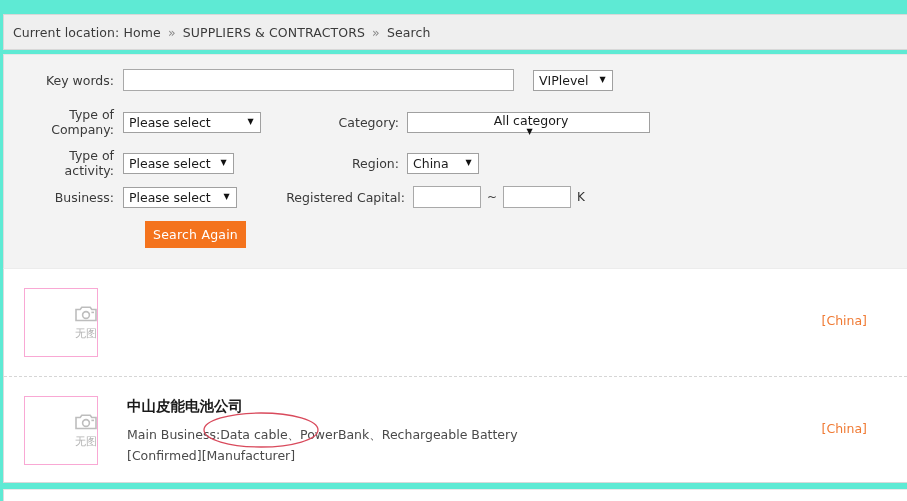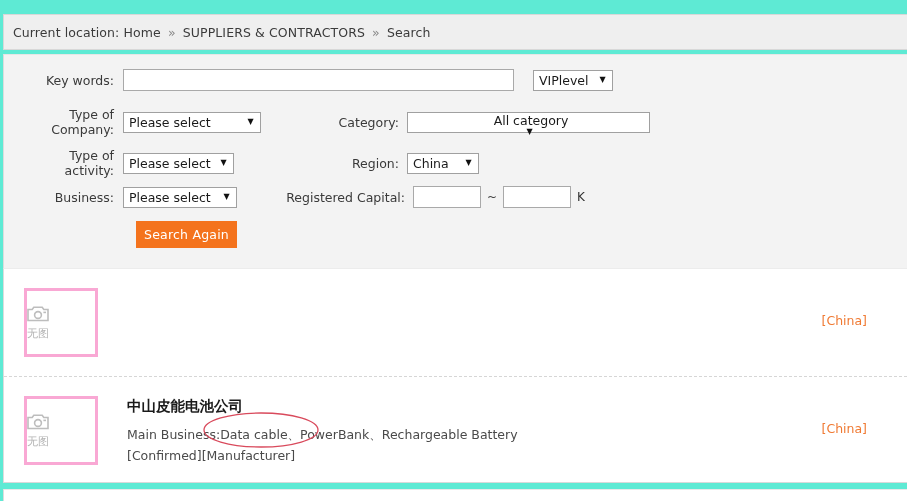--- a/index.html
+++ b/index.html
@@ -129,25 +129,25 @@
     display: flex;
     align-items: flex-start;
     padding-top: 19px;
   }
   .result-row + .result-row {
     border-top: 1px dashed #d6d6d6;
   }
   .thumb {
     width: 74px; height: 69px;
     margin-left: 20px;
-    border: 3px solid #f9a8d4;
+    border: 1px solid #f9a8d4;
     background: #ffffff;
     display: flex;
     flex-direction: column;
-    align-items: flex-start;
+    align-items: flex-end;
     justify-content: center;
   }
   .cam-icon { margin-bottom: 2px; }
   .thumb-caption {
     font-size: 11px;
     color: #b4b4b4;
     line-height: 13px;
   }
   .result-body {
     margin-left: 29px;
@@ -254,21 +254,21 @@
         <span class="arrow">▼</span>
       </div>
       <div class="flabel" style="width:132px; margin-left:36px;">Registered Capital:</div>
       <input class="txt" type="text" style="width: 68px; margin-left: 8px;" value="">
       <span class="tilde">~</span>
       <input class="txt" type="text" style="width: 68px;" value="">
       <span class="kunit">K</span>
     </div>
 
     <div class="frow" style="left:119px; top:166px;">
-      <button class="btn btn-secondary" style="margin-left:13px;">Search Again</button>
+      <button class="btn btn-secondary" style="margin-left:22px;">Search Again</button>
     </div>
   </div>
 
   <div class="results-panel">
 
     <div class="result-row">
       <div class="thumb">
         <span class="cam-icon">
           <svg width="22" height="17" viewBox="0 0 22 17" aria-hidden="true">
             <path d="M1 4.5h4.2l1.6-2.2h8.4l1.6 2.2H21v11H1z" fill="none" stroke="#bdbdbd" stroke-width="1.6"></path>

